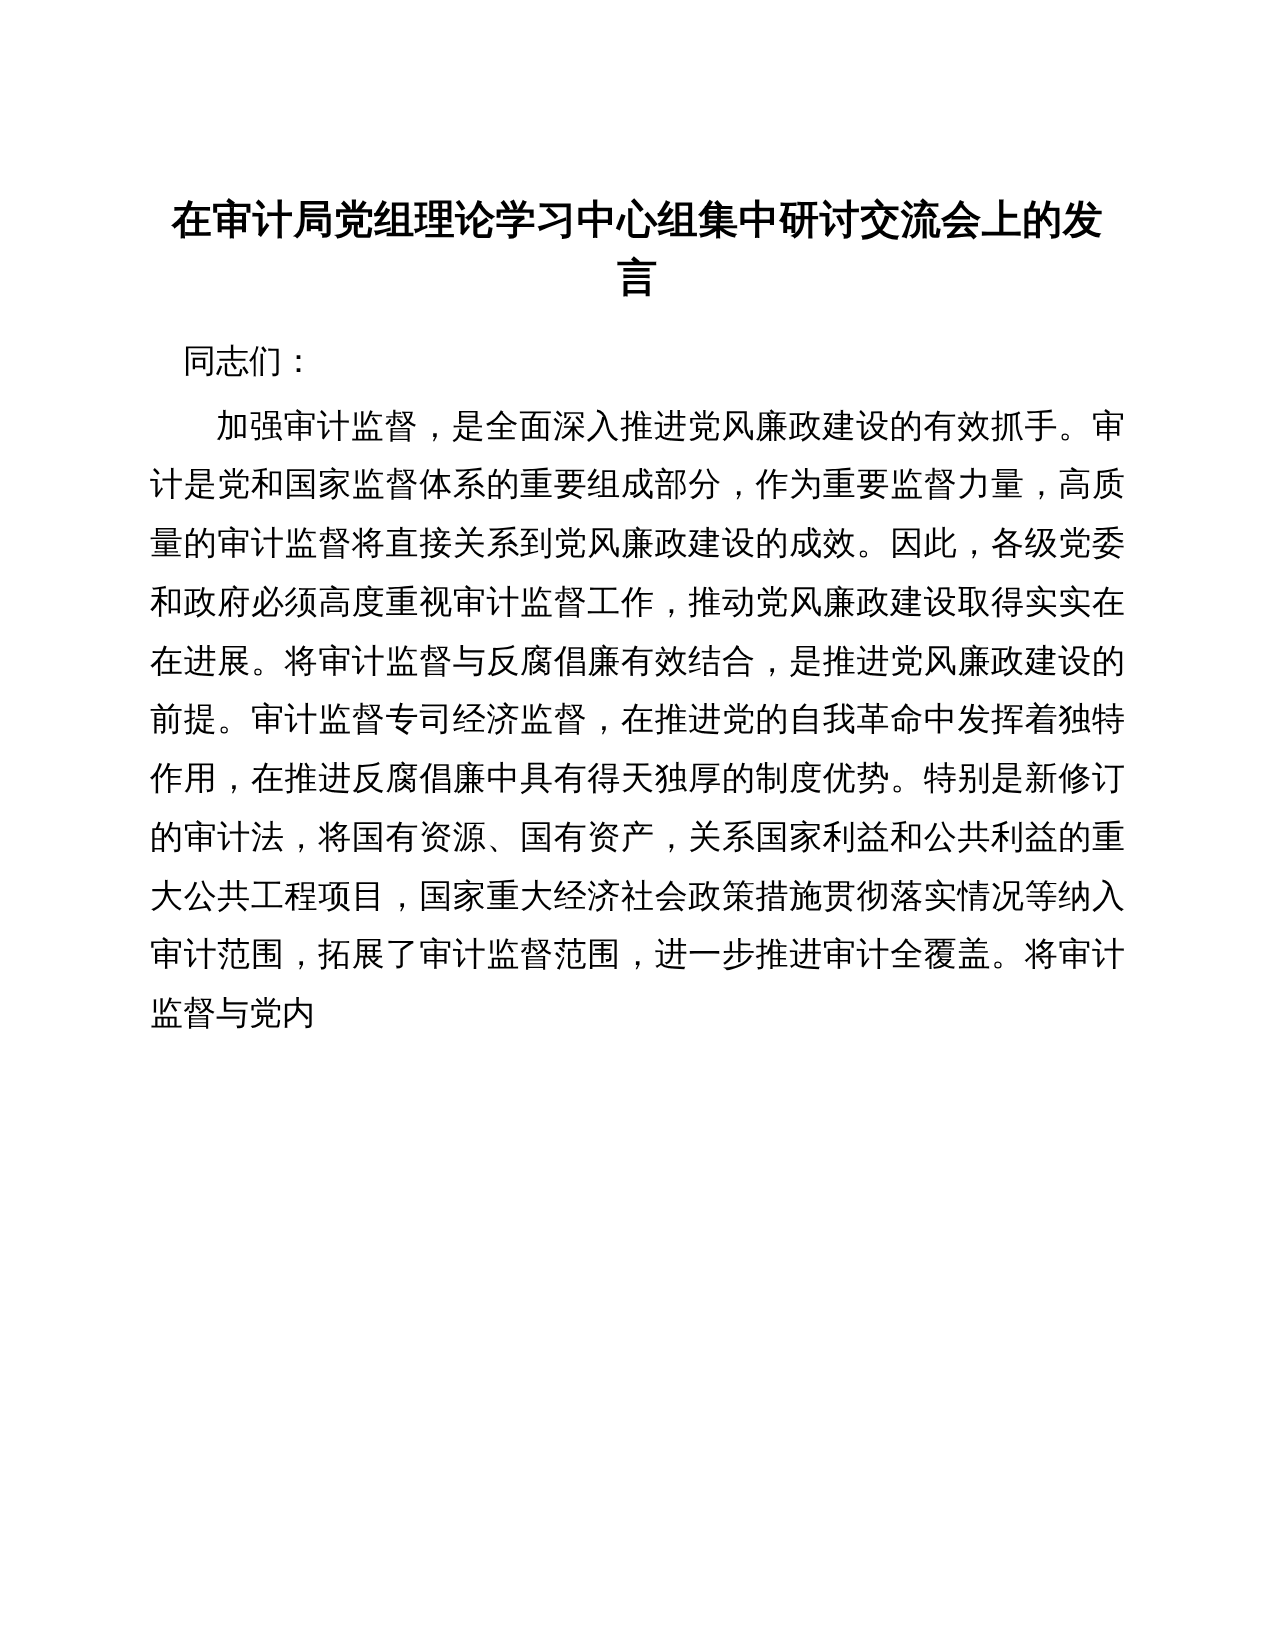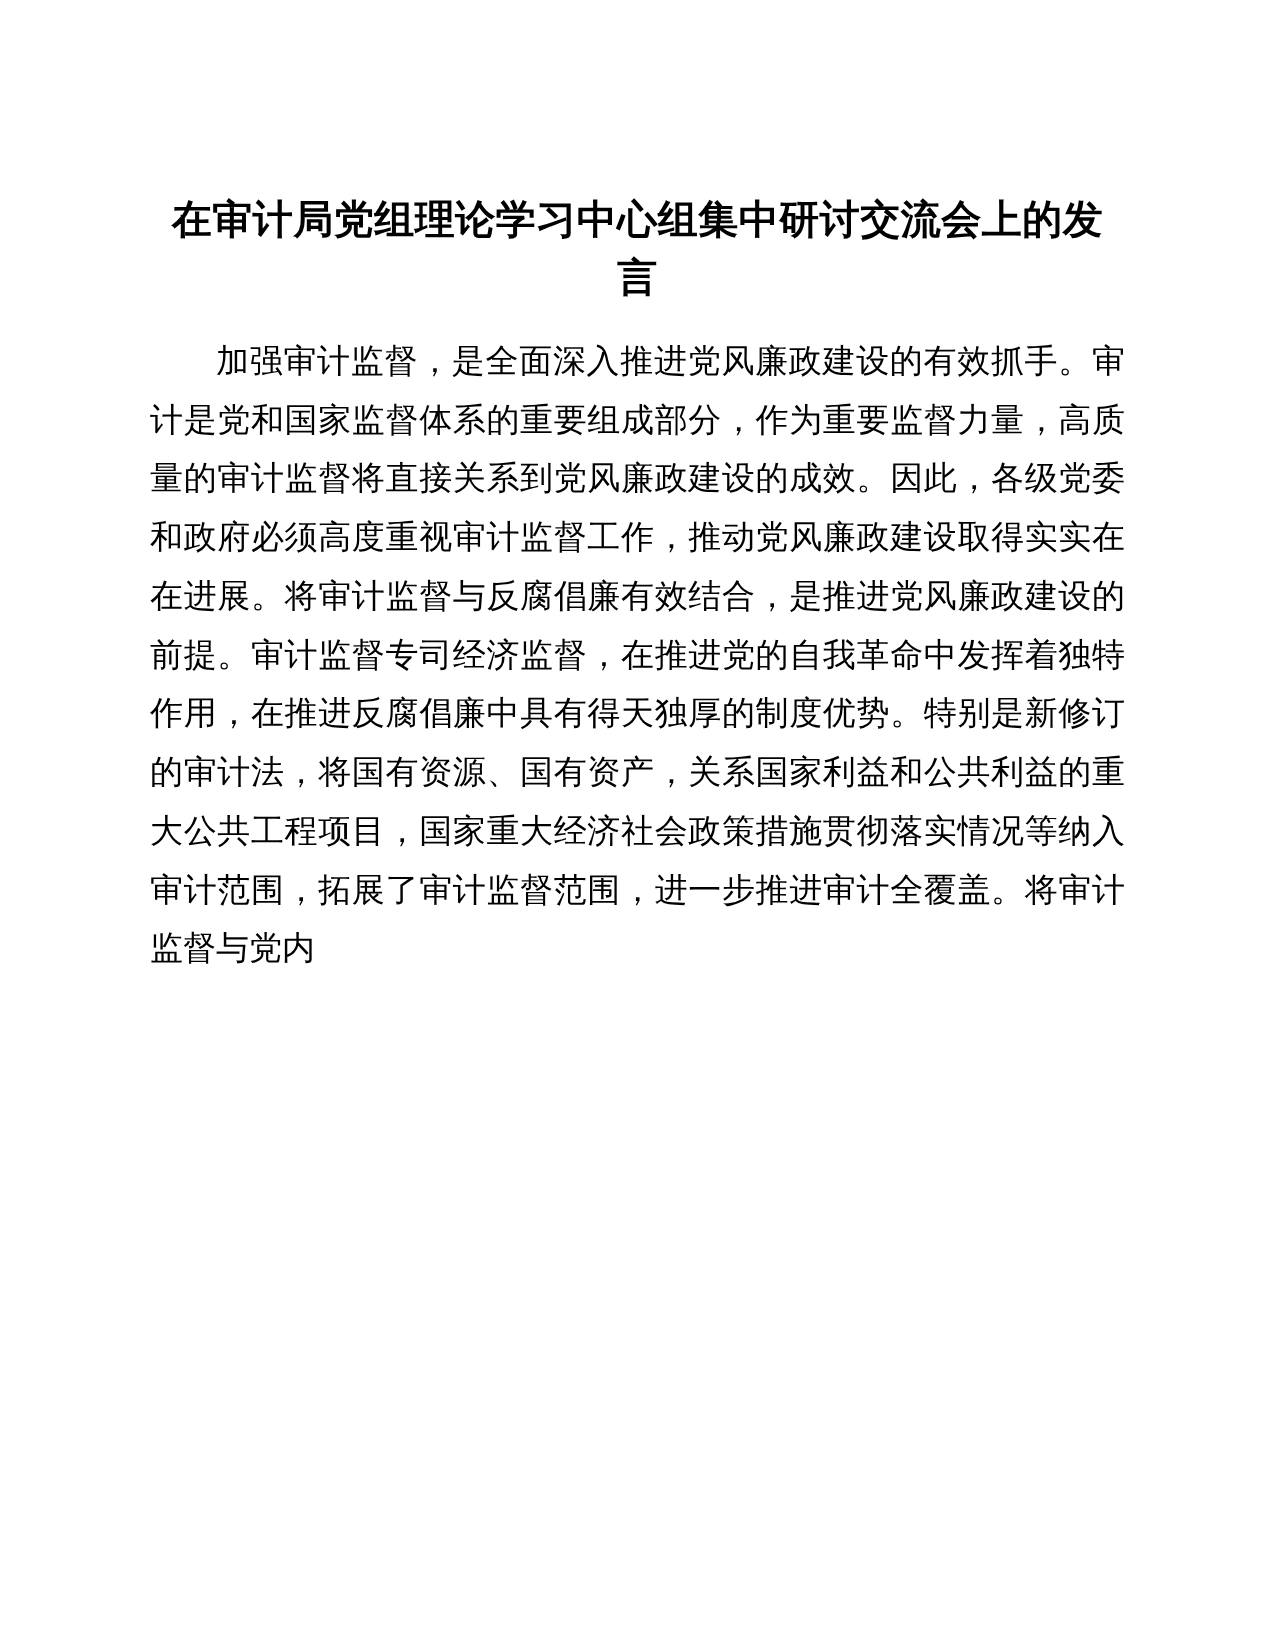--- a/index.html
+++ b/index.html
@@ -48,16 +48,17 @@
   .para.salutation {
     text-indent: 33px;
   }
 </style>
 </head>
 <body>
 
 <div class="page">
   <h1 class="doc-title">在审计局党组理论学习中心组集中研讨交流会上的发言</h1>
 
+  <p class="para salutation">同志们：</p>
 
 
   <p class="para indent">加强审计监督，是全面深入推进党风廉政建设的有效抓手。审计是党和国家监督体系的重要组成部分，作为重要监督力量，高质量的审计监督将直接关系到党风廉政建设的成效。因此，各级党委和政府必须高度重视审计监督工作，推动党风廉政建设取得实实在在进展。将审计监督与反腐倡廉有效结合，是推进党风廉政建设的前提。审计监督专司经济监督，在推进党的自我革命中发挥着独特作用，在推进反腐倡廉中具有得天独厚的制度优势。特别是新修订的审计法，将国有资源、国有资产，关系国家利益和公共利益的重大公共工程项目，国家重大经济社会政策措施贯彻落实情况等纳入审计范围，拓展了审计监督范围，进一步推进审计全覆盖。将审计监督与党内</p>
 </div>
 
 </body></html>

